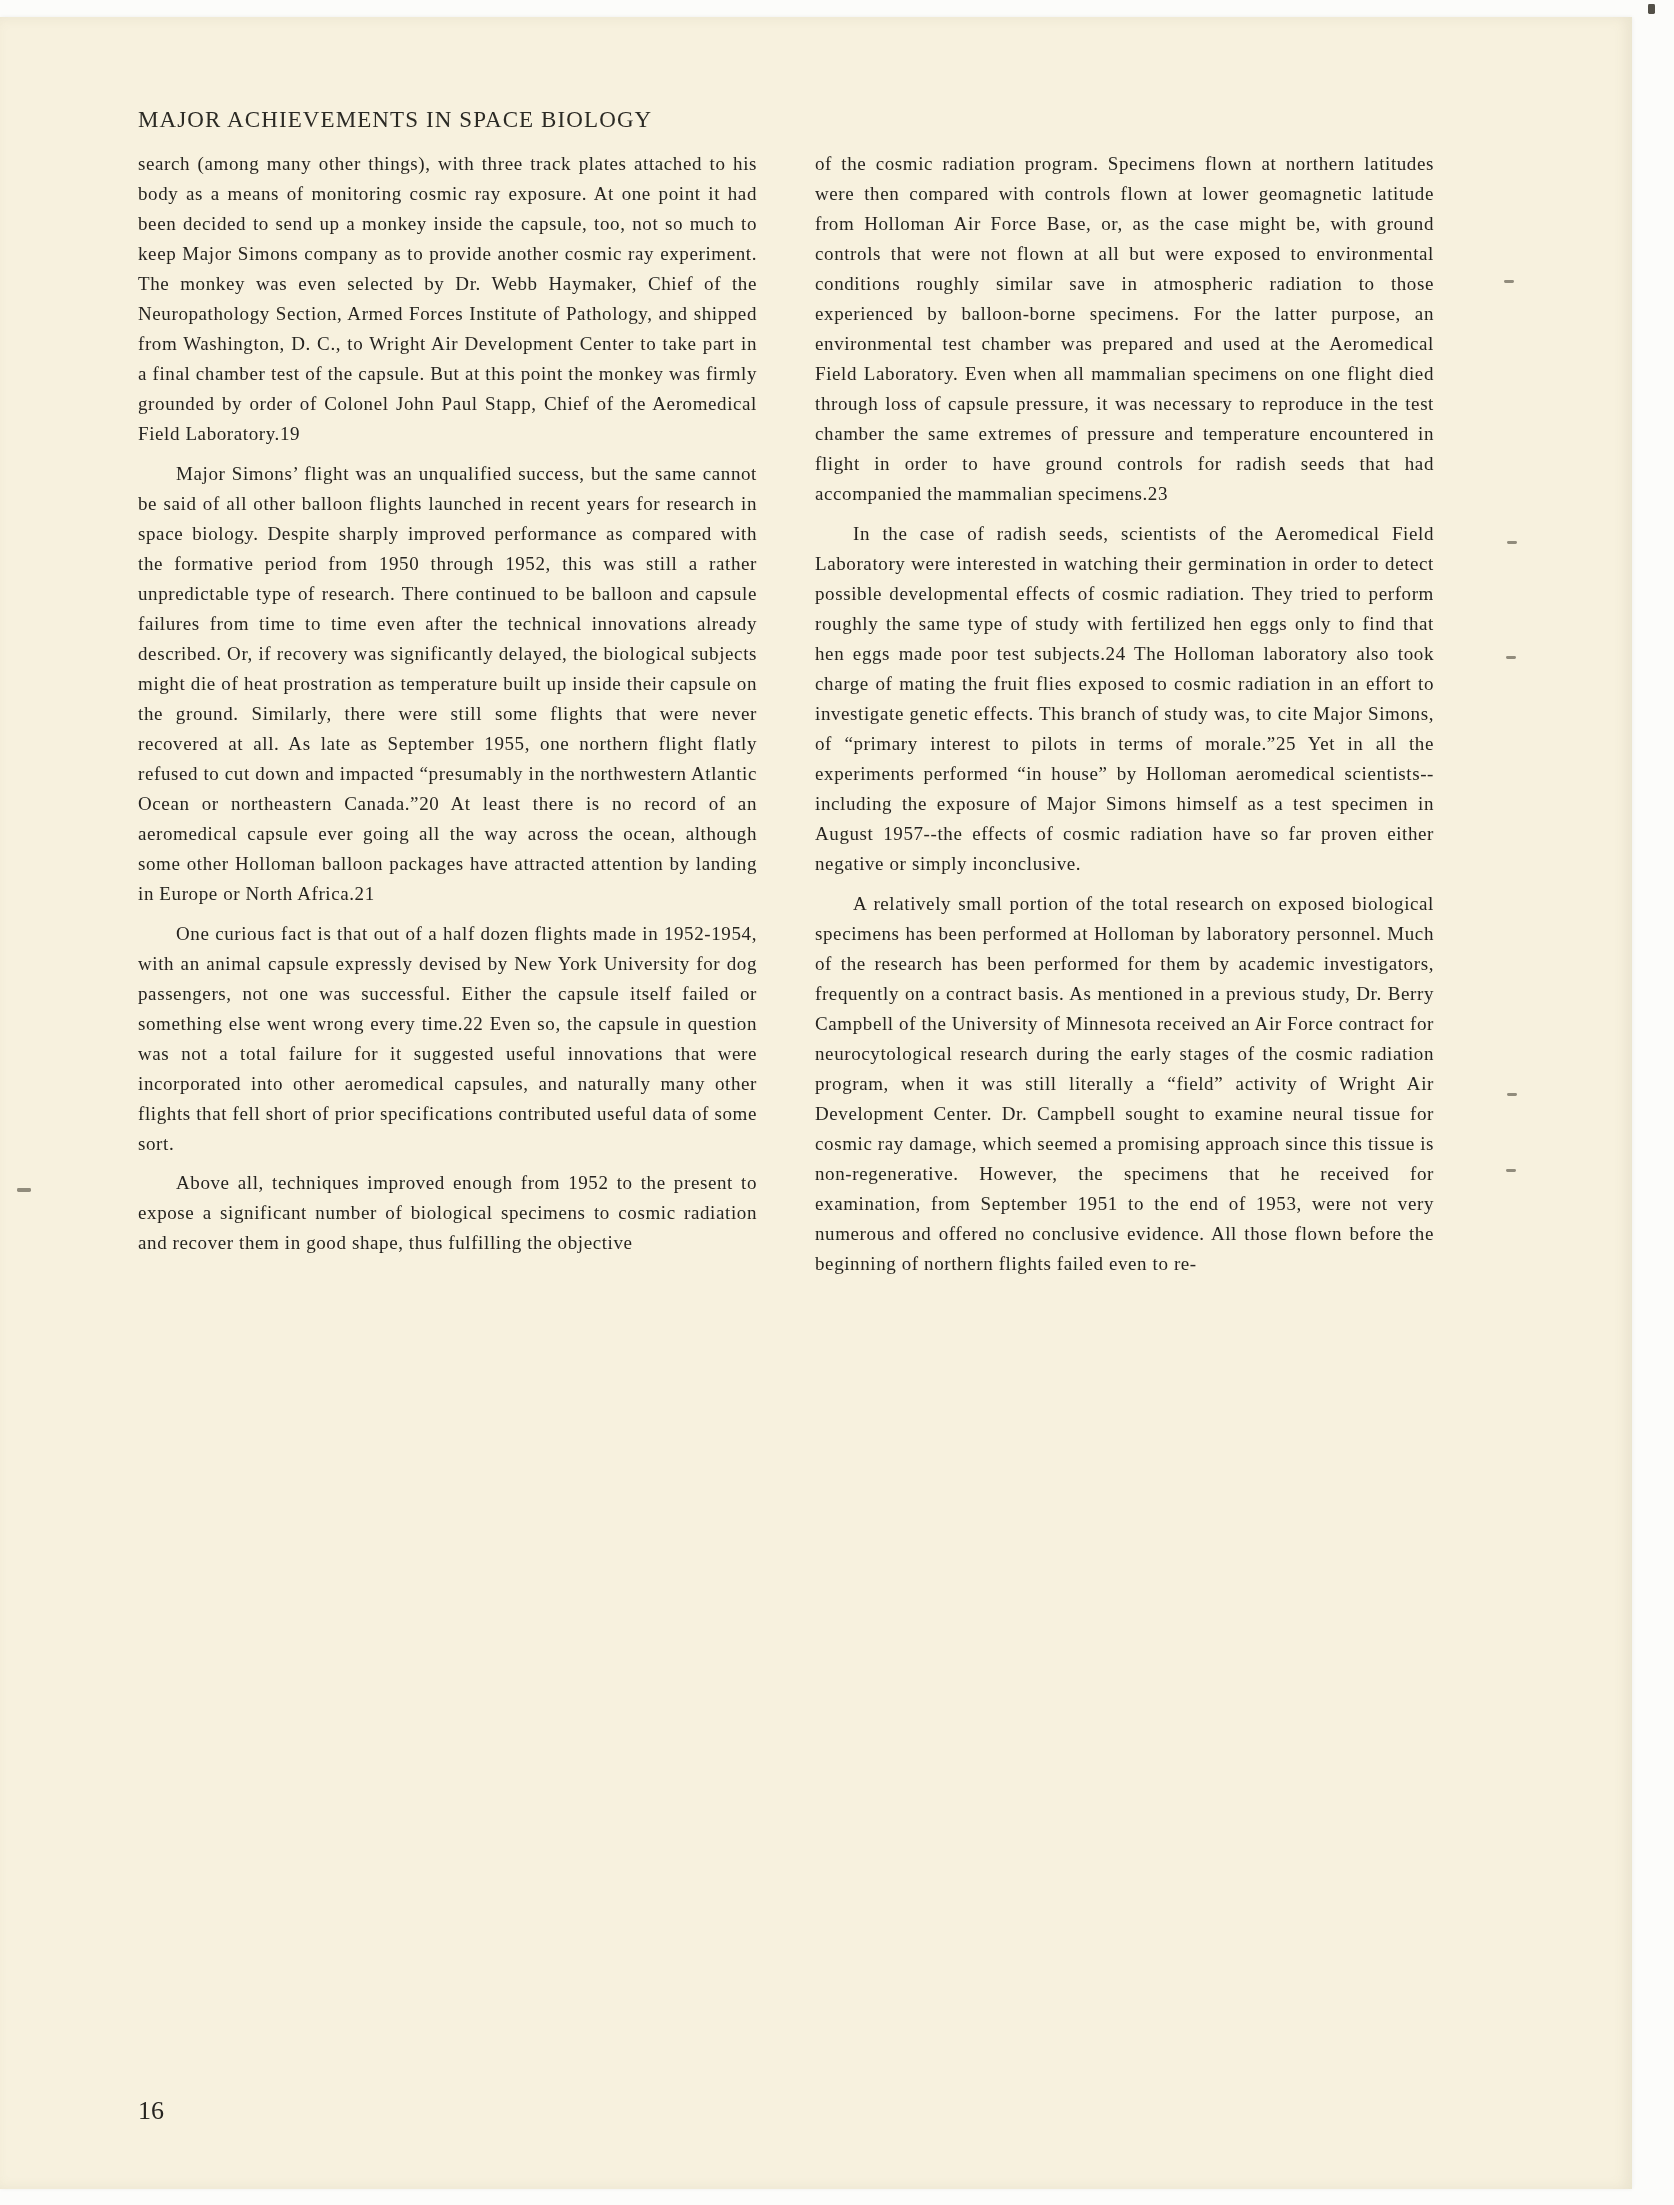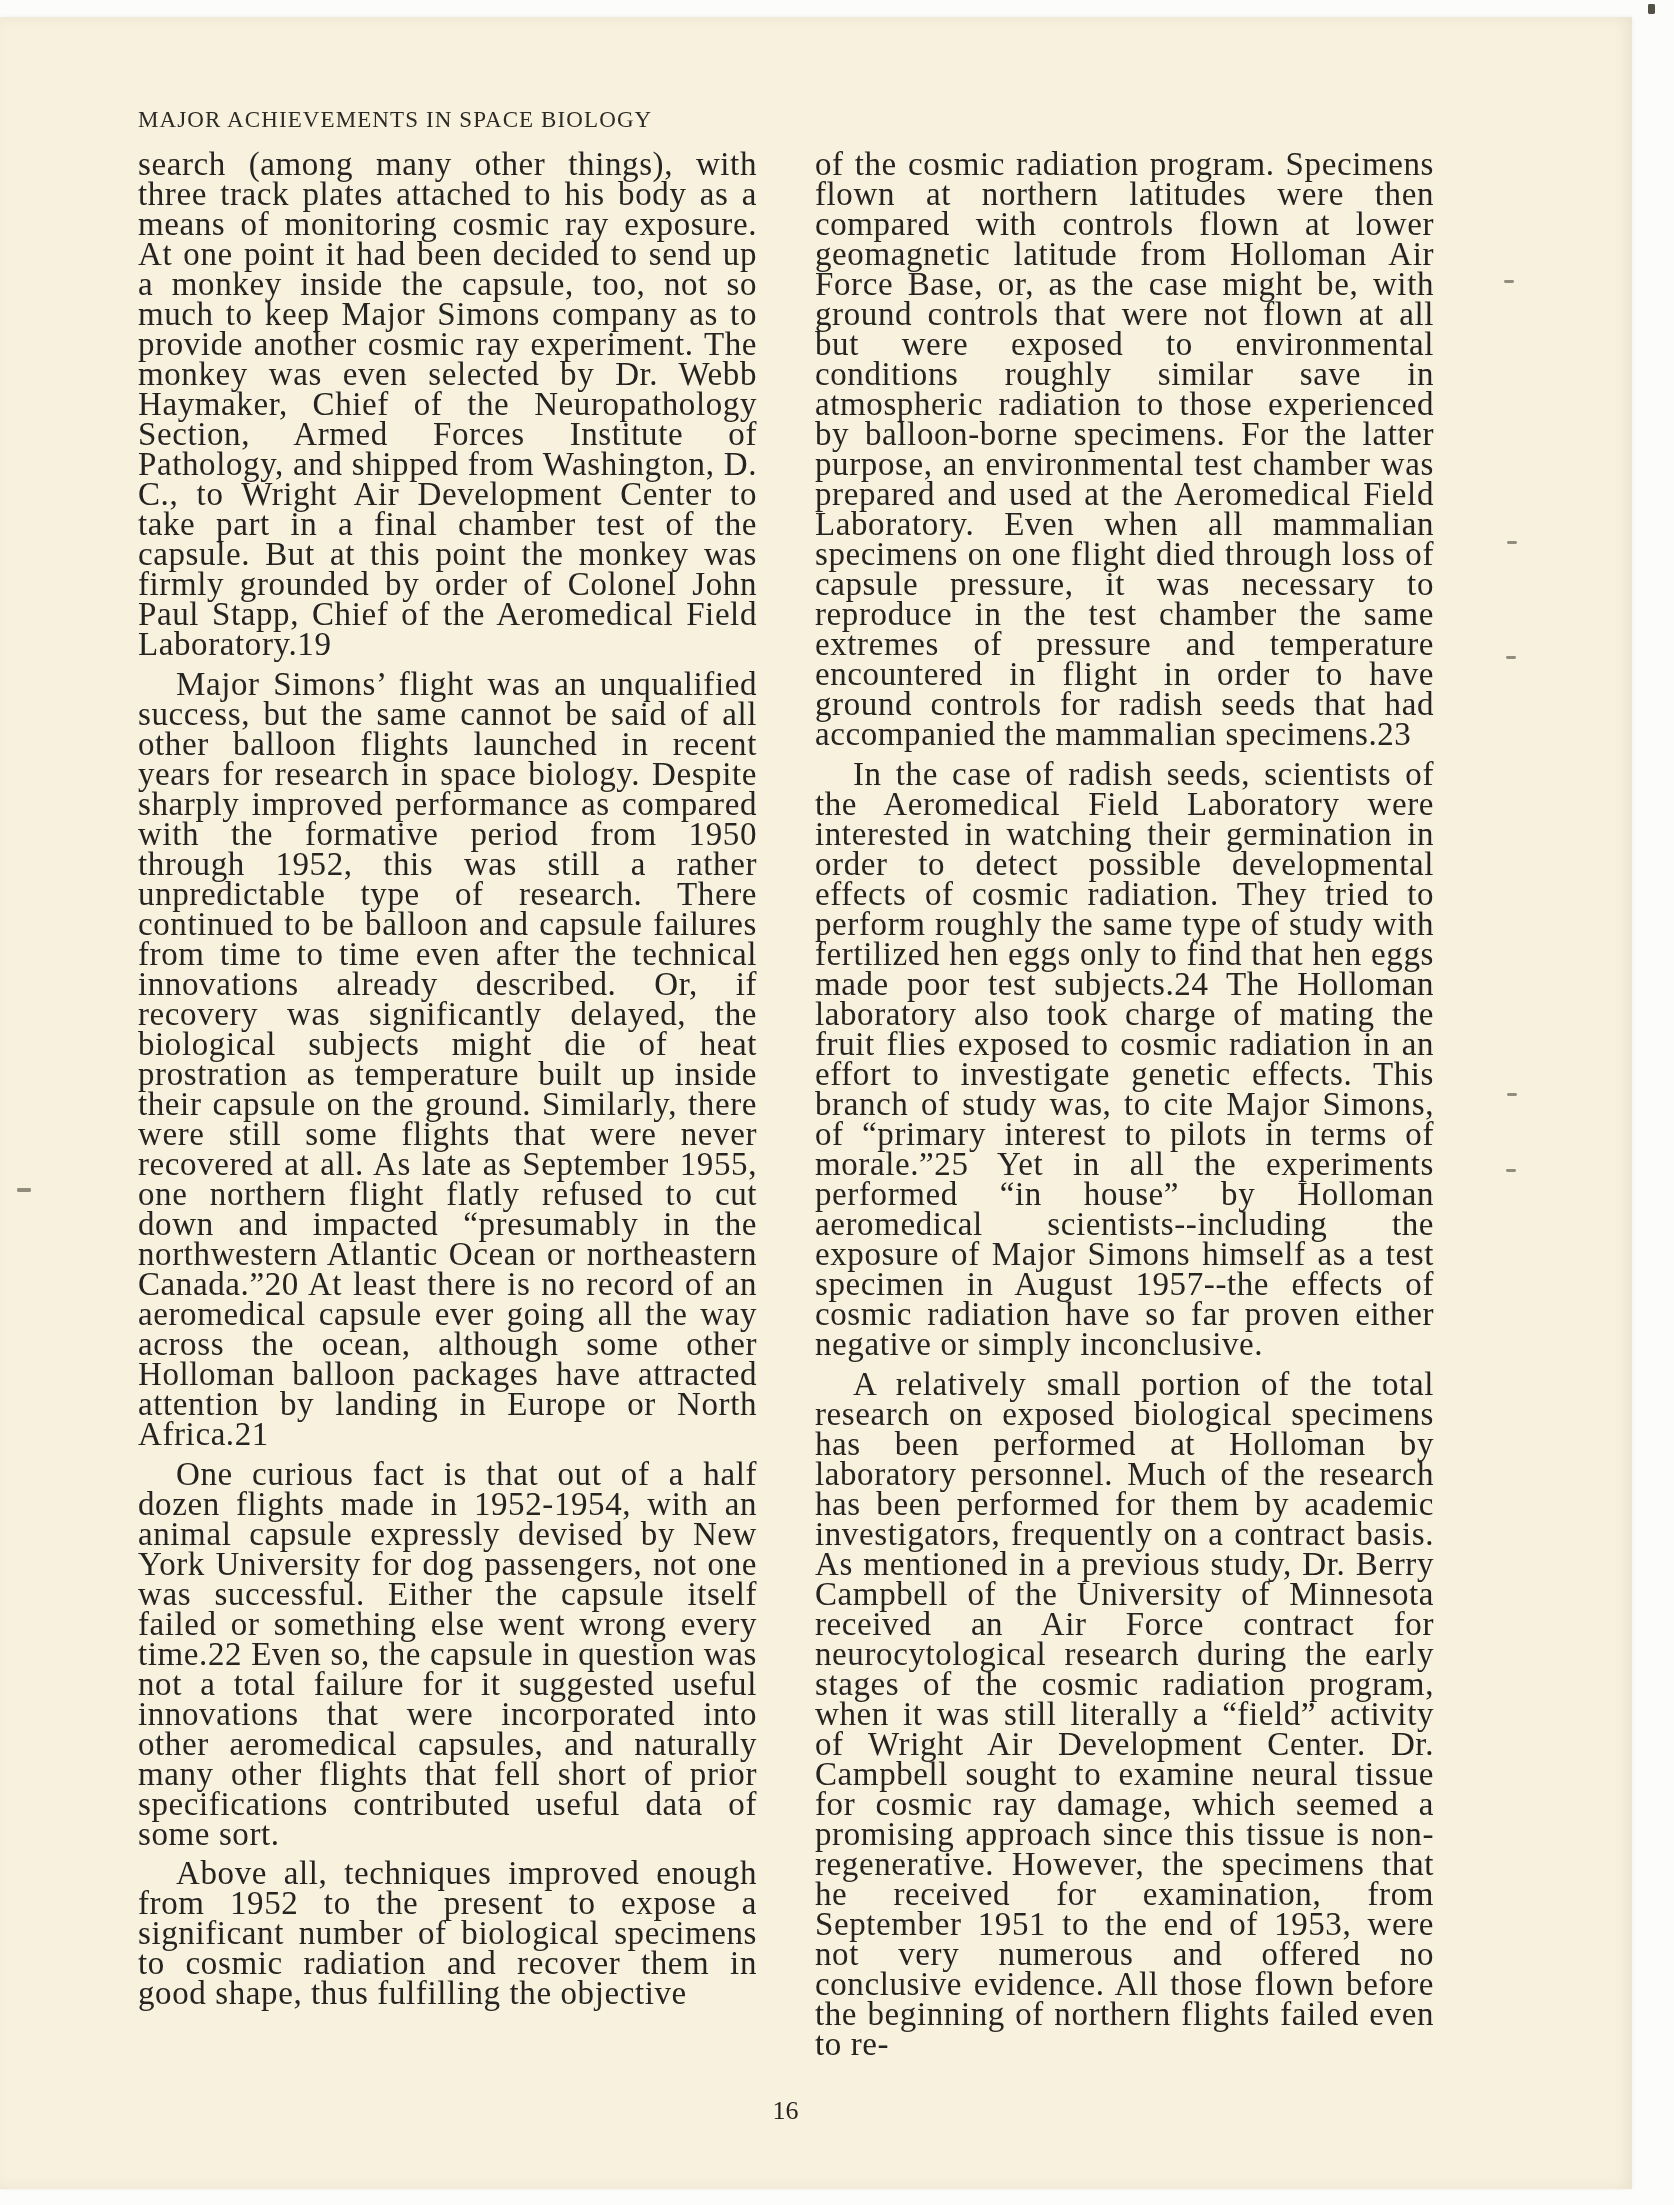--- a/index.html
+++ b/index.html
@@ -40,35 +40,34 @@
     width: 1295px;
     display: flex;
     gap: 58px;
   }
   .col {
     width: 619px;
     flex: 0 0 619px;
   }
   .col p {
     margin: 0 0 9.8px 0;
-    font-size: 33px;
+    font-size: 19px;
     line-height: 30px;
     letter-spacing: 0.6px;
     text-align: justify;
     color: #262420;
   }
   .col p.indent {
     text-indent: 38px;
   }
   .page-number {
     position: absolute;
     left: 138px;
     top: 2079px;
     width: 1295px;
-    text-align: center;
     font-size: 26px;
     color: #262420;
   }
   .artifact {
     position: absolute;
     background: rgba(62, 56, 44, 0.55);
     border-radius: 1.4px;
   }
   .artifact.dash { width: 9.8px; height: 2.8px; }
   .artifact.dash-wide { width: 14px; height: 3.5px; }

